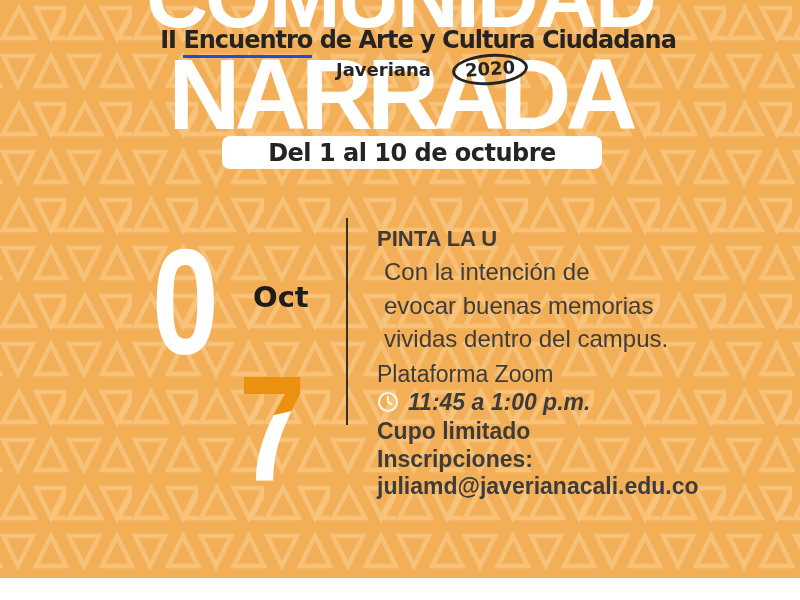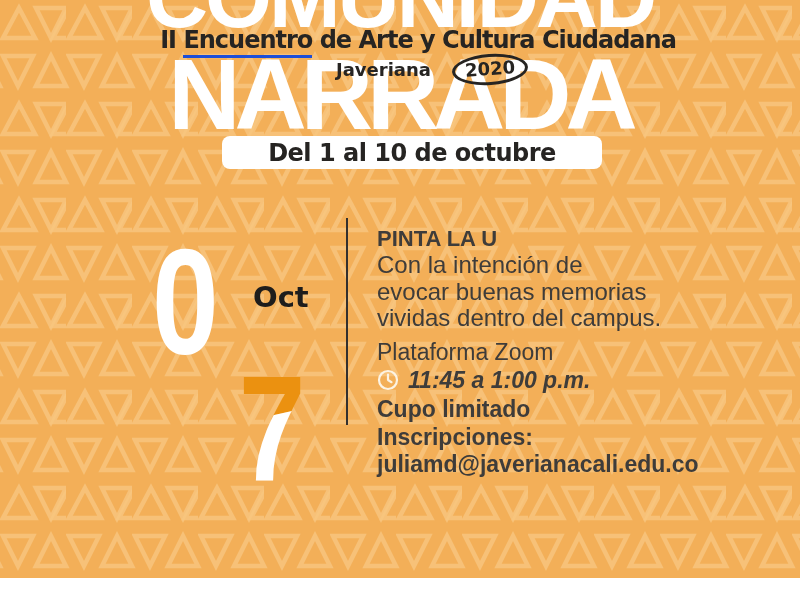--- a/index.html
+++ b/index.html
@@ -90,21 +90,21 @@
   .divider {
     position: absolute; left: 346px; top: 218px;
     width: 2px; height: 207px; background: #33302E; z-index: 1;
   }
   
   .info {
     position: absolute; left: 377px; top: 226px; width: 365px; z-index: 1;
     color: #3E3C3A;
   }
   .info .activity-title { font-size: 22px; font-weight: bold; line-height: 26px; margin: 0; }
-  .info .desc-line { font-size: 24px; font-weight: normal; line-height: 26.5px; margin: 0; }
+  .info .desc-line { font-size: 24px; font-weight: normal; line-height: 26.5px; margin: 7px; }
   .info .platform { font-size: 23px; font-weight: normal; line-height: 28px; margin: 6px 0 0; }
   .time-row { display: flex; align-items: center; height: 29px; margin: 0; }
   .time-row svg { margin-right: 9px; flex: 0 0 auto; }
   .time-text { font-size: 23px; font-weight: bold; font-style: italic; }
   .info .capacity { font-size: 23px; font-weight: bold; line-height: 28px; margin: 0; }
   .info .reg-label { font-size: 23px; font-weight: bold; line-height: 28px; margin: 0; }
   .info .reg-email { font-size: 23px; font-weight: bold; line-height: 27px; margin: 0; }
   .bottom-bar {
     position: absolute; left: 0; top: 578px;
     width: 800px; height: 22px; background: #FFFFFF; z-index: 3;

